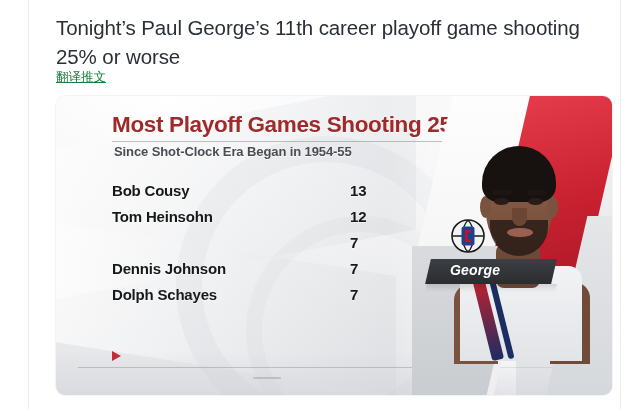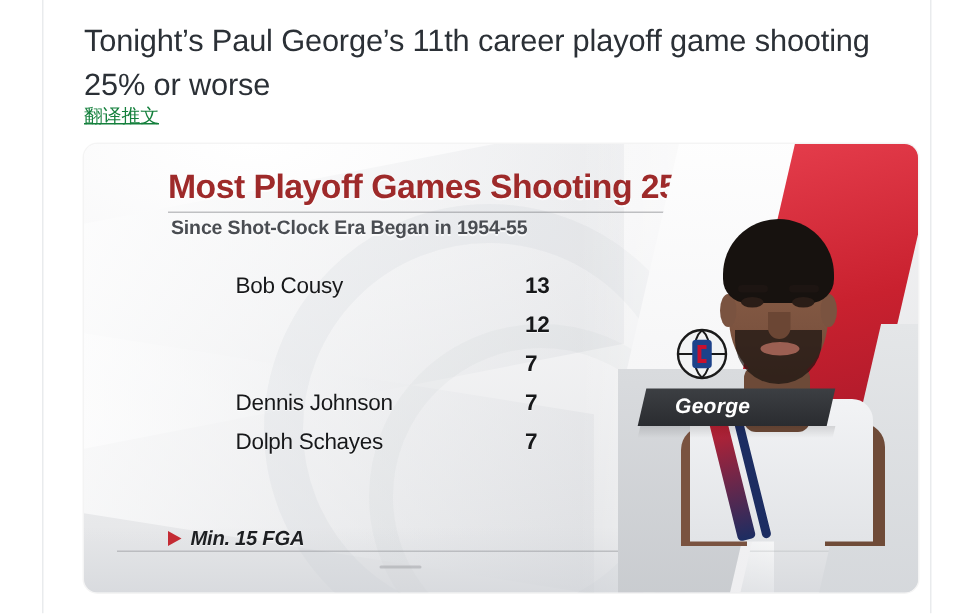--- a/index.html
+++ b/index.html
@@ -153,26 +153,25 @@
     width: 300px;
   }
   .lb-row {
     position: relative;
     height: 26px;
     display: flex;
     align-items: baseline;
   }
   .lb-name {
     font-size: 15px;
-    font-weight: 400;
+    font-weight: 700;
     color: #17181a;
     letter-spacing: -0.2px;
     white-space: nowrap;
     text-shadow: 0 1px 0 rgba(255,255,255,0.6);
-    margin-left: 45px;
   }
   .lb-value {
     position: absolute;
     left: 238px;
     width: 46px;
     text-align: left;
     font-size: 15px;
     font-weight: 700;
     color: #17181a;
     letter-spacing: -0.2px;
@@ -466,40 +465,40 @@
     <div class="headline">Most Playoff Games Shooting 25% or Worse</div>
     <div class="headline-rule"></div>
     <div class="subhead">Since Shot-Clock Era Began in 1954-55</div>
 
     <div class="leaderboard">
       <div class="lb-row">
         <span class="lb-name">Bob Cousy</span>
         <span class="lb-value">13</span>
       </div>
       <div class="lb-row">
+        <span class="lb-name">Tom Heinsohn</span>
         <span class="lb-value">12</span>
       </div>
       <div class="lb-row">
         <span class="lb-value">7</span>
       </div>
       <div class="lb-row">
         <span class="lb-name">Dennis Johnson</span>
         <span class="lb-value">7</span>
       </div>
       <div class="lb-row">
         <span class="lb-name">Dolph Schayes</span>
         <span class="lb-value">7</span>
       </div>
     </div>
 
     <div class="footnote-rule"></div>
     <div class="footnote-rule-2"></div>
     <div class="footnote">
       <span class="footnote-arrow"></span>
-      <span class="footnote-text">Min. 15 FGA</span>
     </div>
     <div class="footnote-tick"></div>
 
     <div class="player-panel">
       <div class="pp-white-wedge"></div>
       <div class="pp-red-band"></div>
       <div class="pp-gray-wedge"></div>
       <div class="pp-edge-wedge"></div>
 
       <div class="pp-photo">

